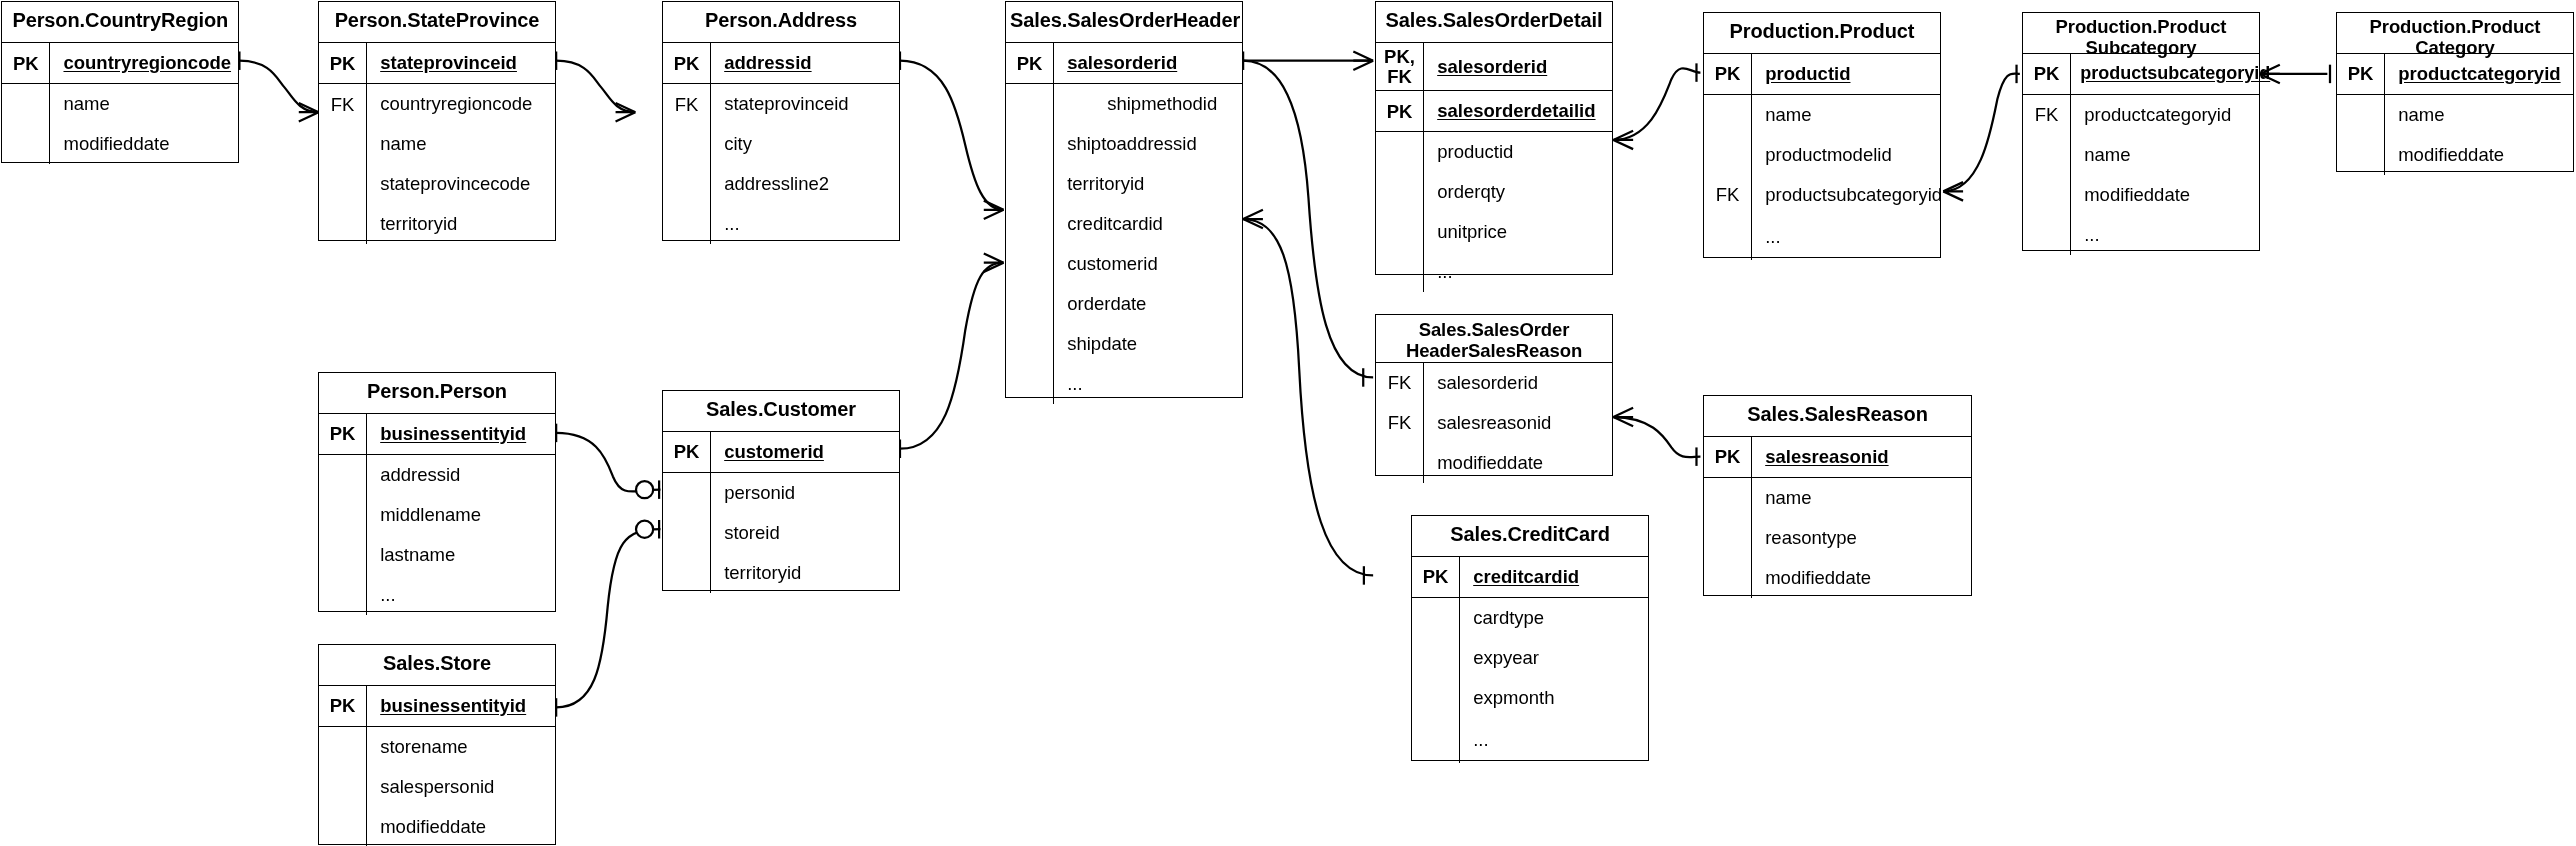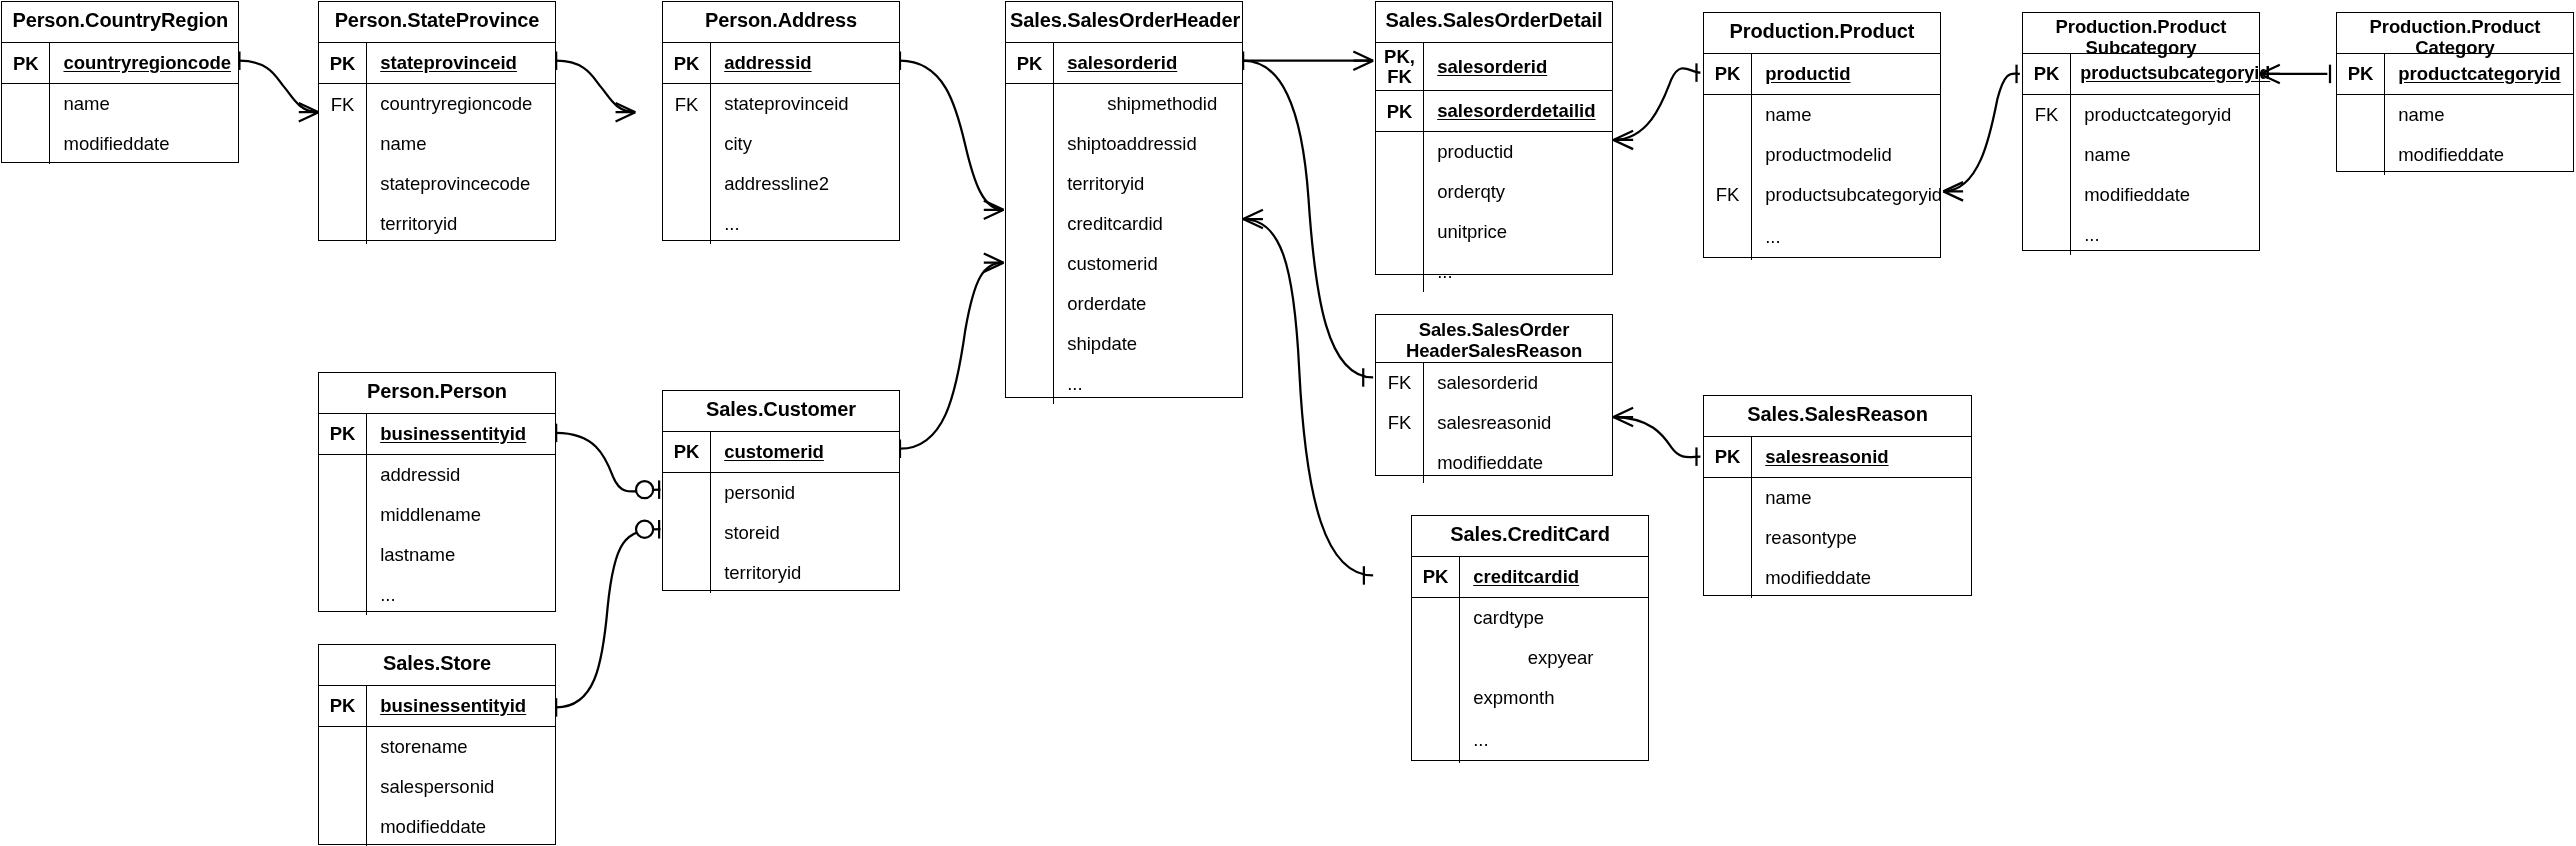--- a/index.html
+++ b/index.html
@@ -441,21 +441,21 @@
       <div class="attr" style="height:38px;">
         <div class="keycol pk">PK</div>
         <div class="namecol key">creditcardid</div>
       </div>
     </div>
     <div class="section">
       <div class="attr" style="height:40px;">
         <div class="keycol"></div>
         <div class="namecol">cardtype</div>
       </div>
-      <div class="attr" style="height:40px;text-align:center;">
+      <div class="attr" style="height:40px;">
         <div class="keycol"></div>
         <div class="namecol">expyear</div>
       </div>
       <div class="attr" style="height:40px;">
         <div class="keycol"></div>
         <div class="namecol">expmonth</div>
       </div>
       <div class="attr" style="height:45px;">
         <div class="keycol"></div>
         <div class="namecol">...</div>

